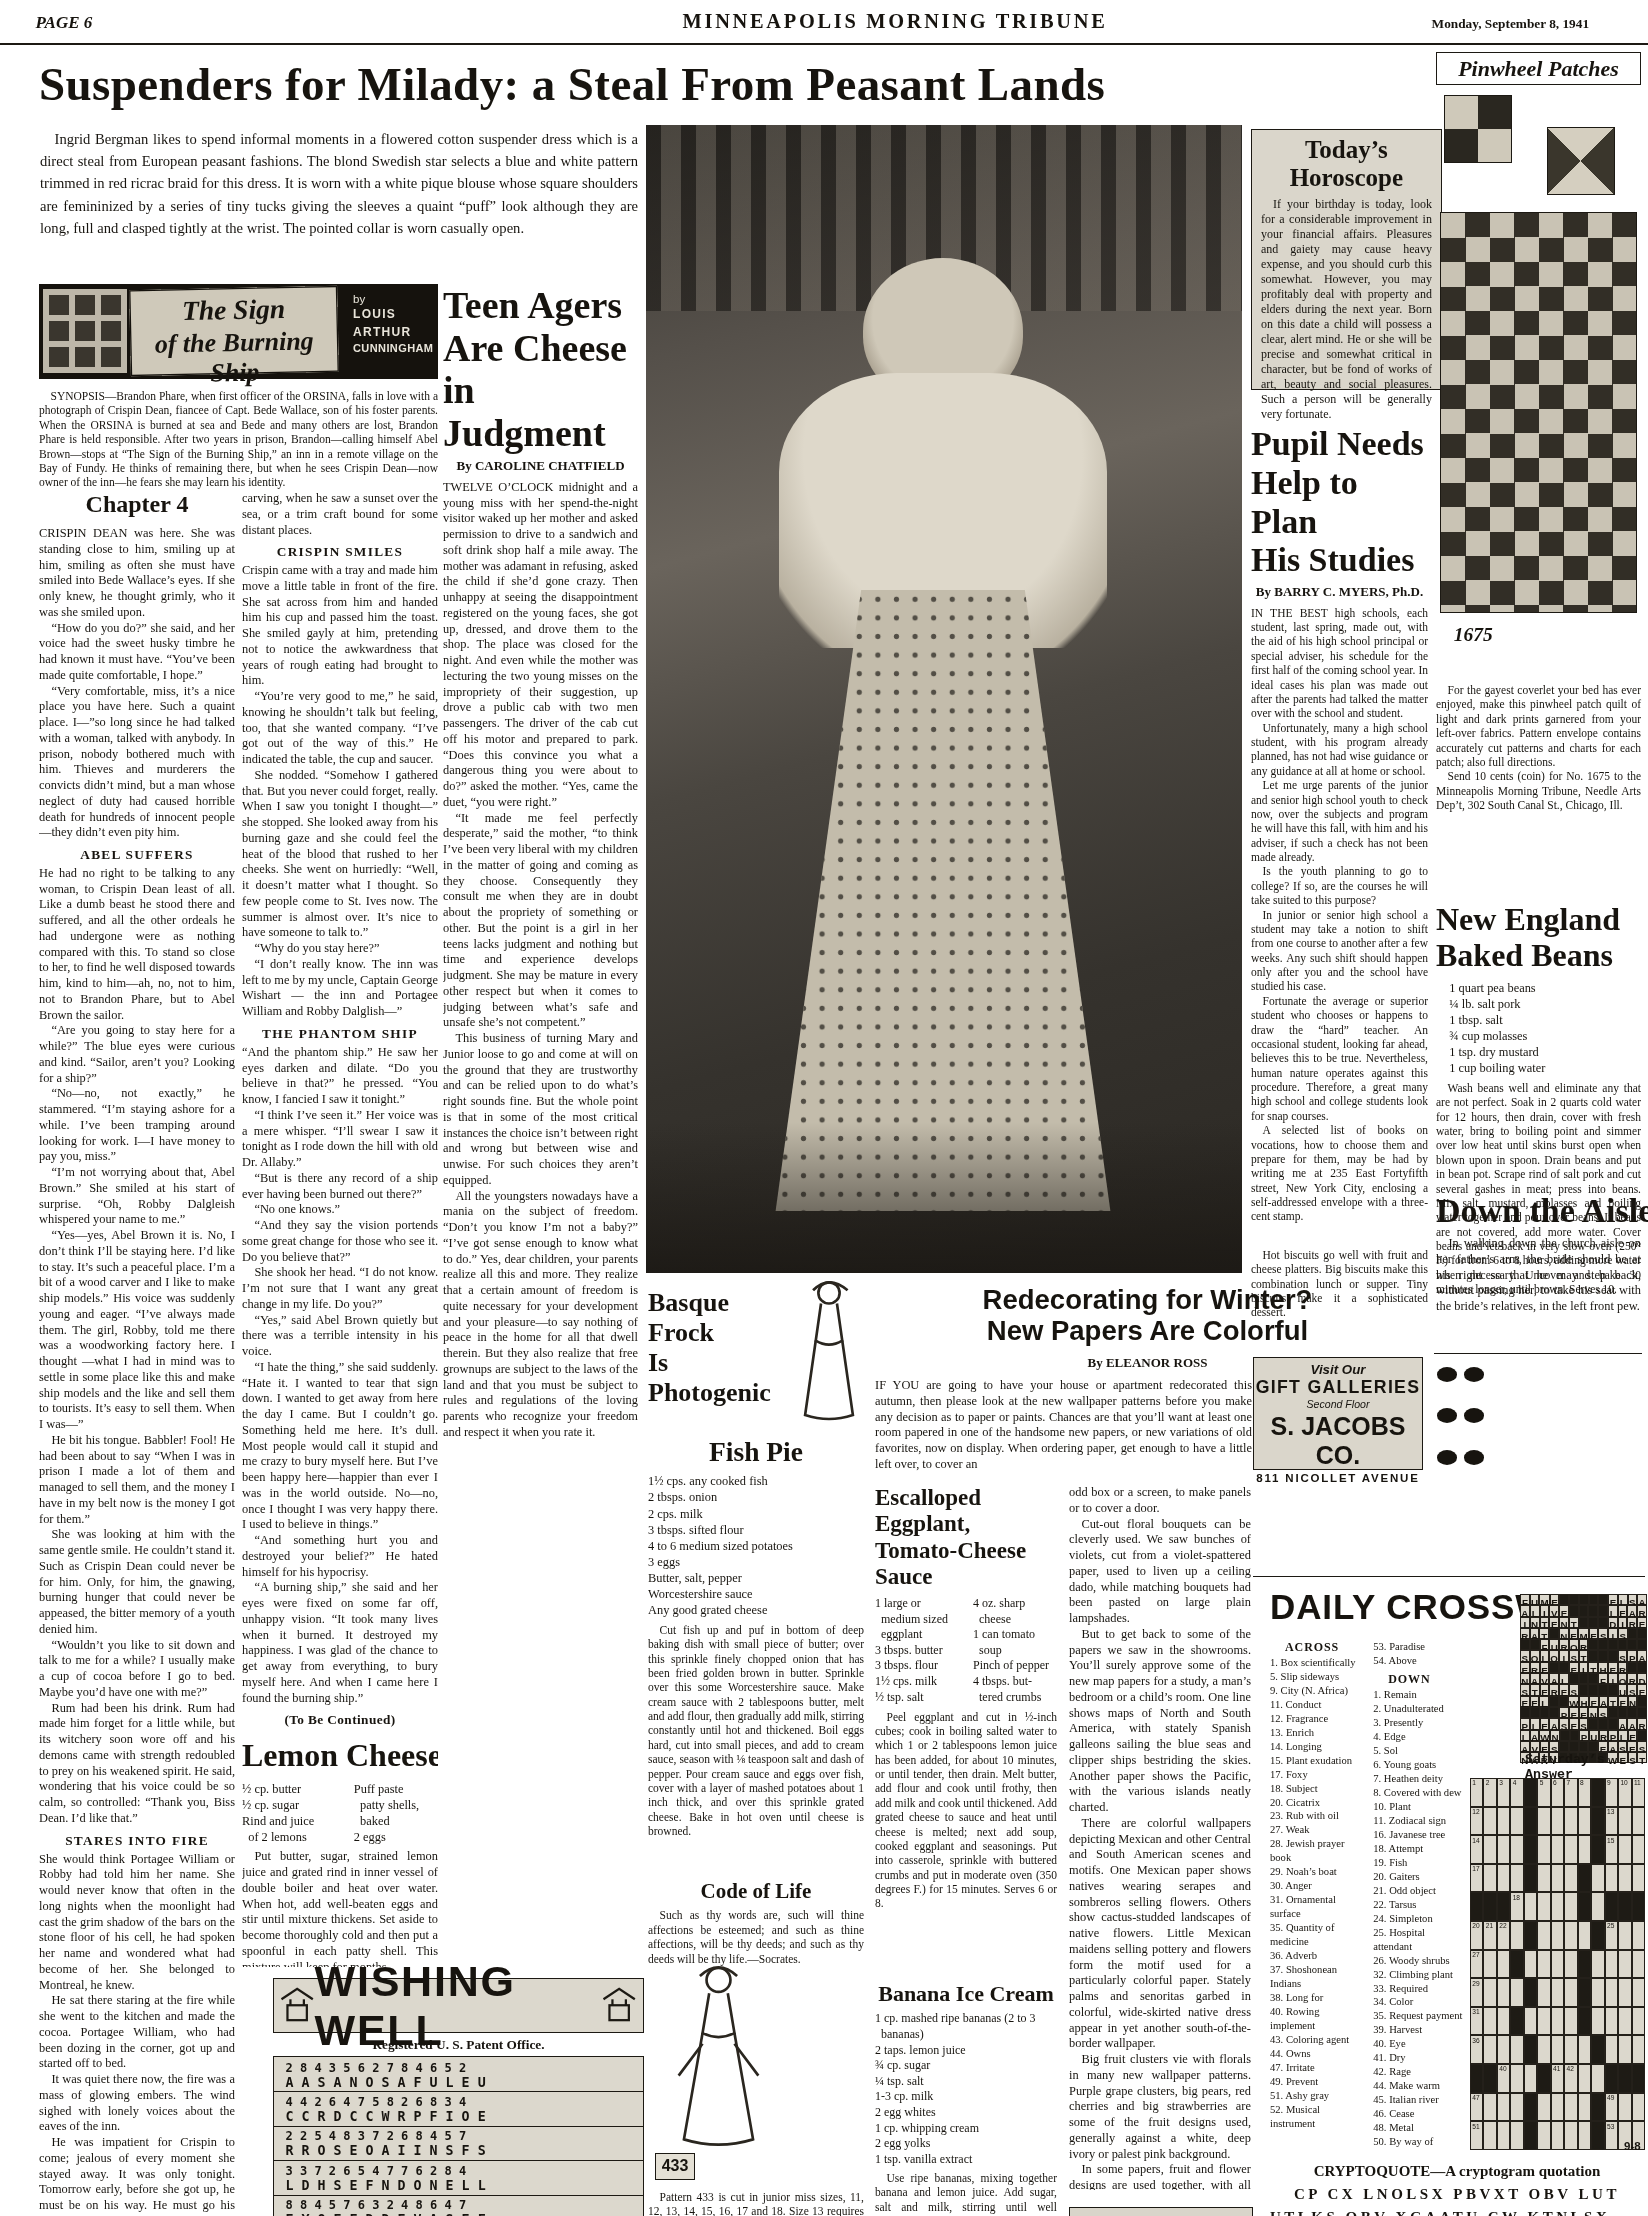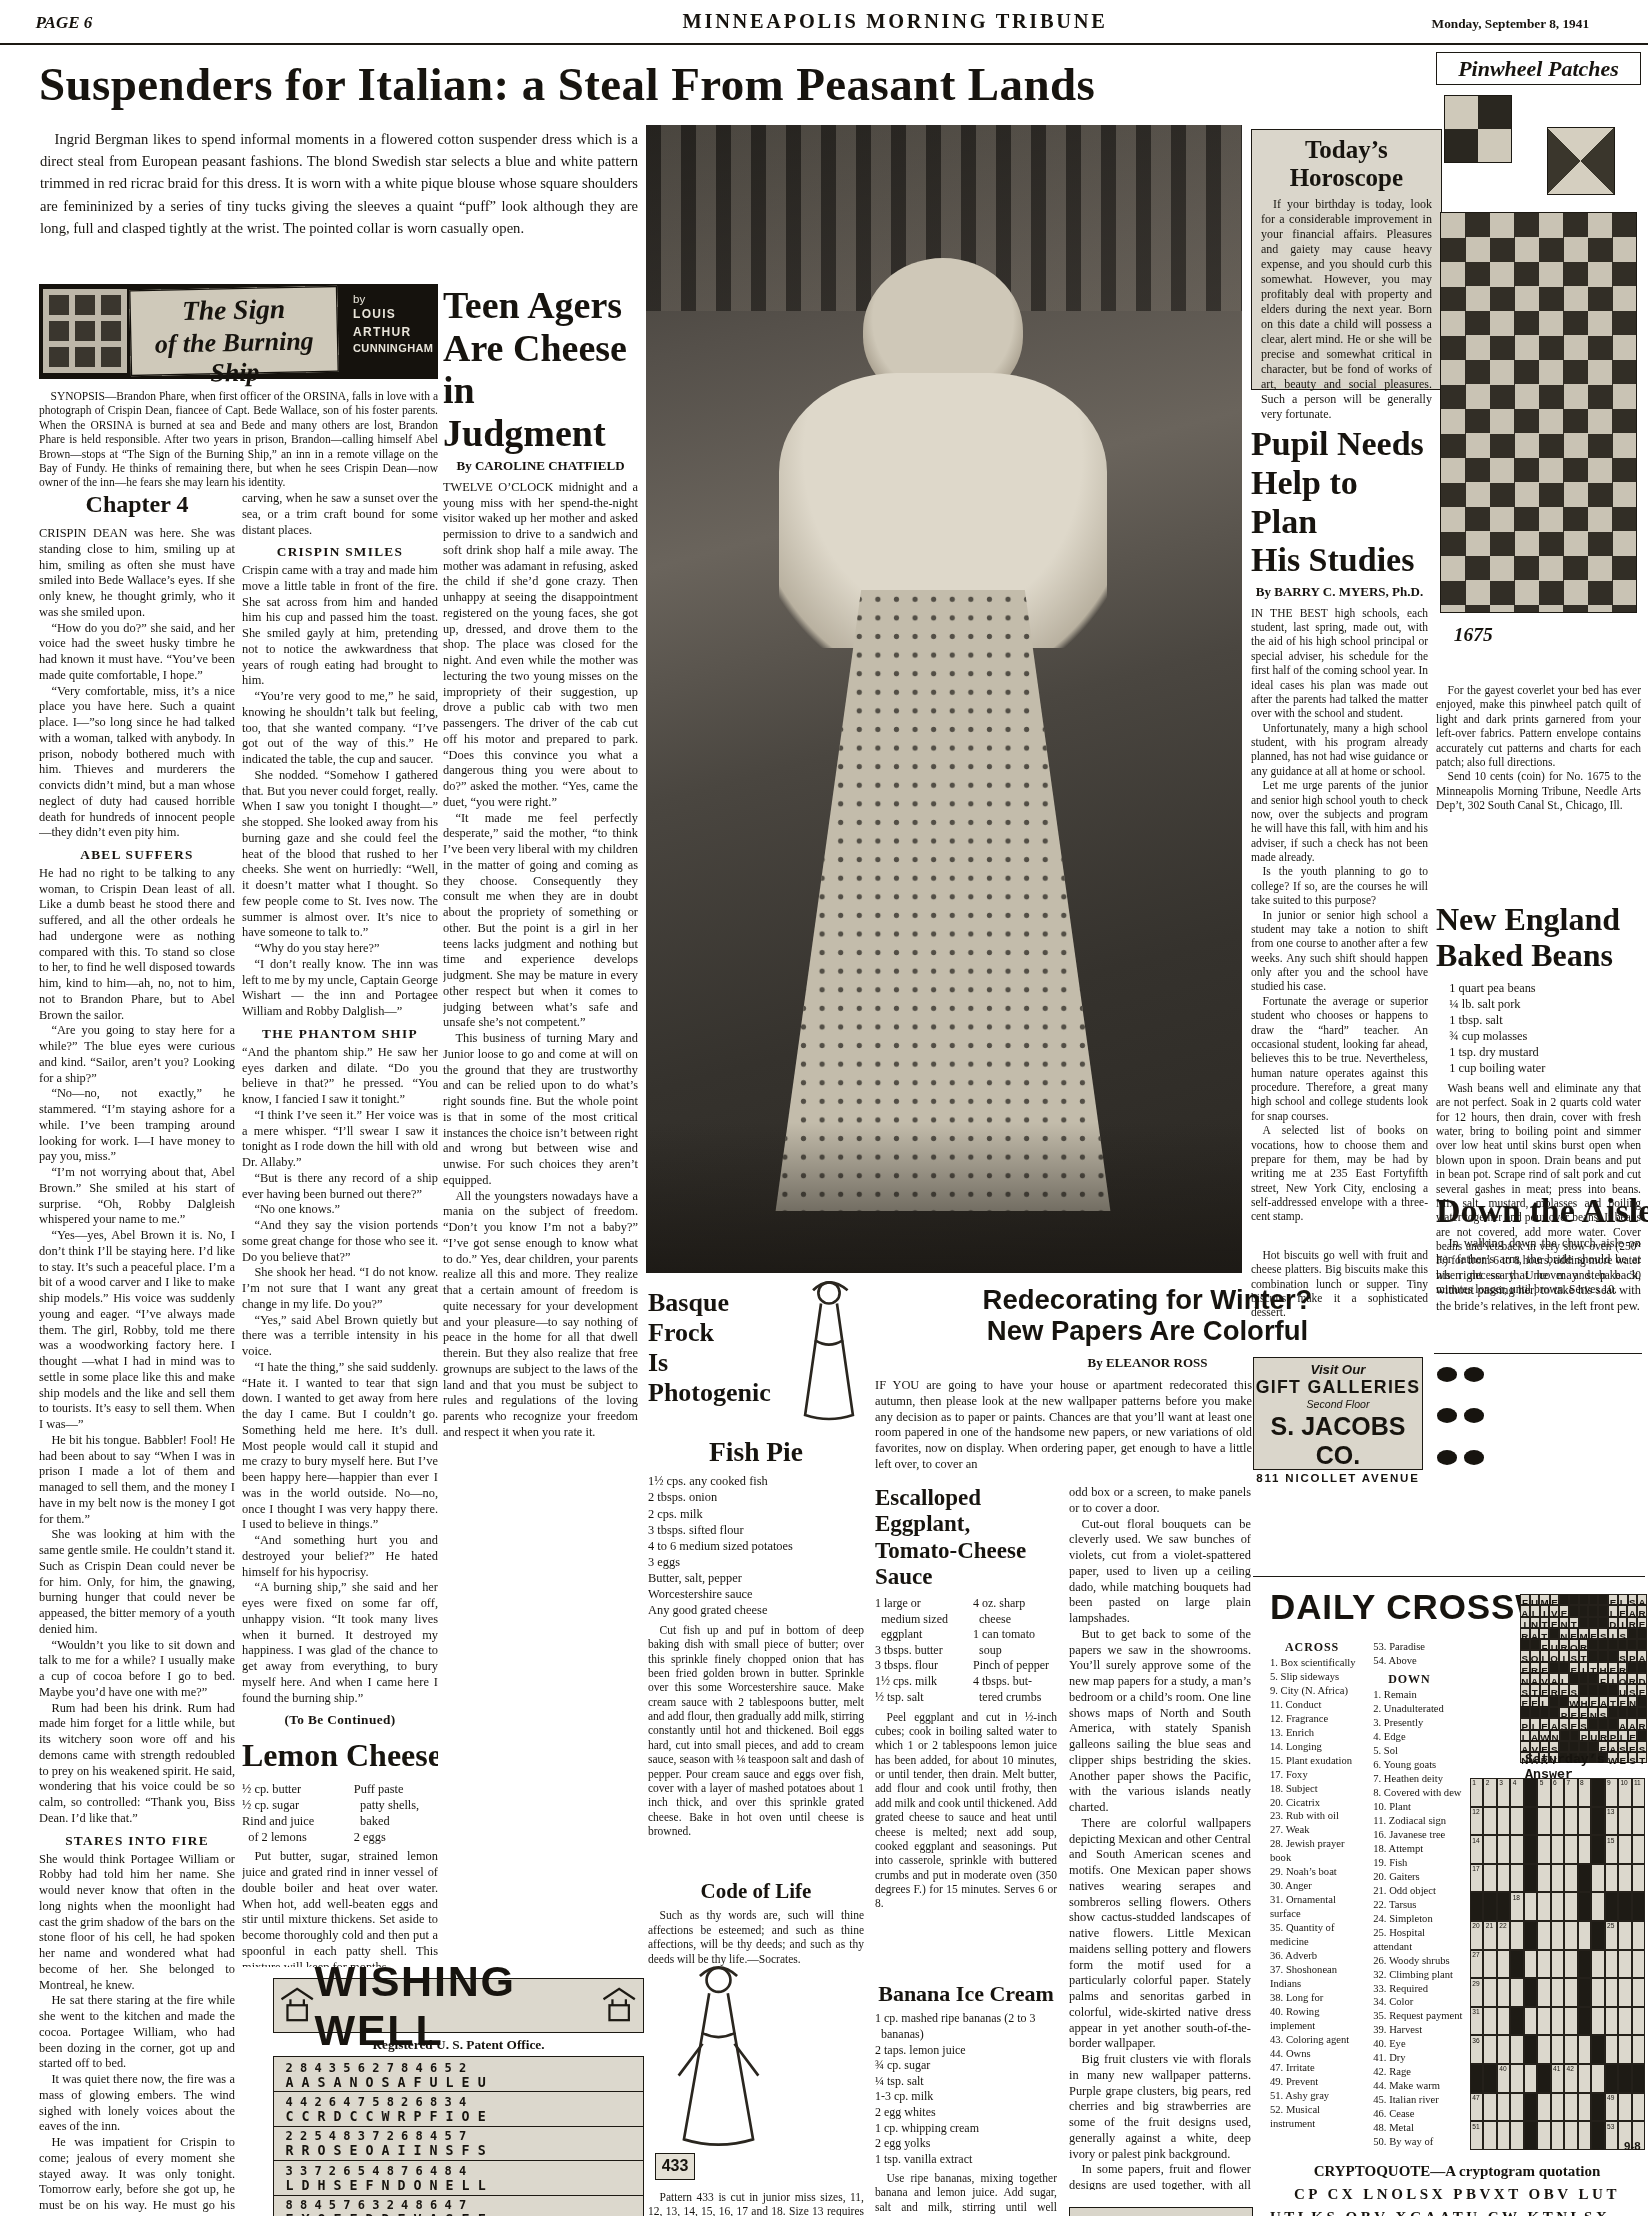--- a/index.html
+++ b/index.html
@@ -36,21 +36,21 @@
 </head>
 <body>
 
 <div class="abs" style="left:26.6px;top:9.8px;width:1596px;height:31px;">
   <span class="abs serif-head" style="left:8.9px;top:3.5px;font-size:17px;font-style:italic;">PAGE 6</span>
   <span class="abs serif-head" style="left:656px;top:0;font-size:20.4px;letter-spacing:2.7px;">MINNEAPOLIS MORNING TRIBUNE</span>
   <span class="abs" style="left:1405px;top:6.2px;font-size:13.3px;font-weight:bold;">Monday, September 8, 1941</span>
 </div>
 <div class="abs rule" style="left:0;top:43px;width:1648px;height:1.8px;"></div>
 
-<div class="abs serif-head" style="left:39px;top:57px;width:1387px;font-size:47px;letter-spacing:0.4px;white-space:nowrap;">Suspenders for Italian: a Steal From Peasant Lands</div>
+<div class="abs serif-head" style="left:39px;top:57px;width:1387px;font-size:47px;letter-spacing:0.4px;white-space:nowrap;">Suspenders for Milady: a Steal From Peasant Lands</div>
 <div class="abs body-text" style="left:40px;top:128px;width:598px;font-size:14.6px;line-height:1.52;"> Ingrid Bergman likes to spend informal moments in a flowered cotton suspender dress which is a direct steal from European peasant fashions. The blond Swedish star selects a blue and white pattern trimmed in red ricrac braid for this dress. It is worn with a white pique blouse whose square shoulders are femininized by a series of tiny tucks giving the sleeves a quaint “puff” look although they are long, full and clasped tightly at the wrist. The pointed collar is worn casually open.</div>
 
 <div class="abs photo-art" style="left:646px;top:125px;width:596px;height:1148px;">
   <div class="abs" style="left:0;top:0;width:100%;height:186px;background:repeating-linear-gradient(90deg,rgba(20,18,15,.55) 0 15px,rgba(120,112,100,.25) 15px 35px);"></div>
   <div class="abs" style="left:217px;top:133px;width:160px;height:146px;border-radius:50% 50% 46% 46%;background:radial-gradient(ellipse at 50% 42%,#cfc8b8 0 62%,#a69d8c 78%,transparent 80%);"></div>
   <div class="abs" style="left:133px;top:248px;width:328px;height:275px;border-radius:36% 36% 10% 10%;background:radial-gradient(ellipse at 50% 30%,#ded8ca 0 60%,#b9b1a0 85%,transparent 88%);"></div>
   <div class="abs" style="left:111px;top:465px;width:372px;height:621px;clip-path:polygon(28% 0,72% 0,95% 100%,5% 100%);background:#c3bcab radial-gradient(circle,rgba(45,42,36,.75) 2.2px,transparent 3.1px);background-size:18.6px 18.6px;"></div>
   <div class="abs" style="left:0;top:997px;width:100%;height:151px;background:linear-gradient(180deg,transparent,rgba(25,22,18,.8));"></div>
 </div>
 
@@ -326,21 +326,21 @@
     </svg>
   </div>
   <div class="centered serif-head" style="font-size:13.3px;margin:3.5px 0;">Registered U. S. Patent Office.</div>
   <div class="boxed" style="padding:3.5px 0;background:#dcd8cd;">
     <div class="ww-row ww-num">2 8 4 3 5 6 2 7 8 4 6 5 2</div>
     <div class="ww-row ww-ltr">A A S A N O S A F U L E U</div>
     <div class="ww-row ww-num">4 4 2 6 4 7 5 8 2 6 8 3 4</div>
     <div class="ww-row ww-ltr">C C R D C C W R P F I O E</div>
     <div class="ww-row ww-num">2 2 5 4 8 3 7 2 6 8 4 5 7</div>
     <div class="ww-row ww-ltr">R R O S E O A I I N S F S</div>
-    <div class="ww-row ww-num">3 3 7 2 6 5 4 8 7 6 4 8 4</div>
+    <div class="ww-row ww-num">3 3 7 2 6 5 4 7 7 6 2 8 4</div>
     <div class="ww-row ww-ltr">L D H S E F N D O N E L L</div>
     <div class="ww-row ww-num">8 8 4 5 7 6 3 2 4 8 6 4 7</div>
     <div class="ww-row ww-ltr">E Y O E F D D E V A S E F</div>
 
   </div>
 
 </div>
 
 <div class="abs rule" style="left:1253px;top:1576px;width:392px;height:1.3px;"></div>
 <div class="abs sans-head" style="left:1270px;top:1587px;font-size:35px;letter-spacing:0.9px;">DAILY CROSSWORD</div>

